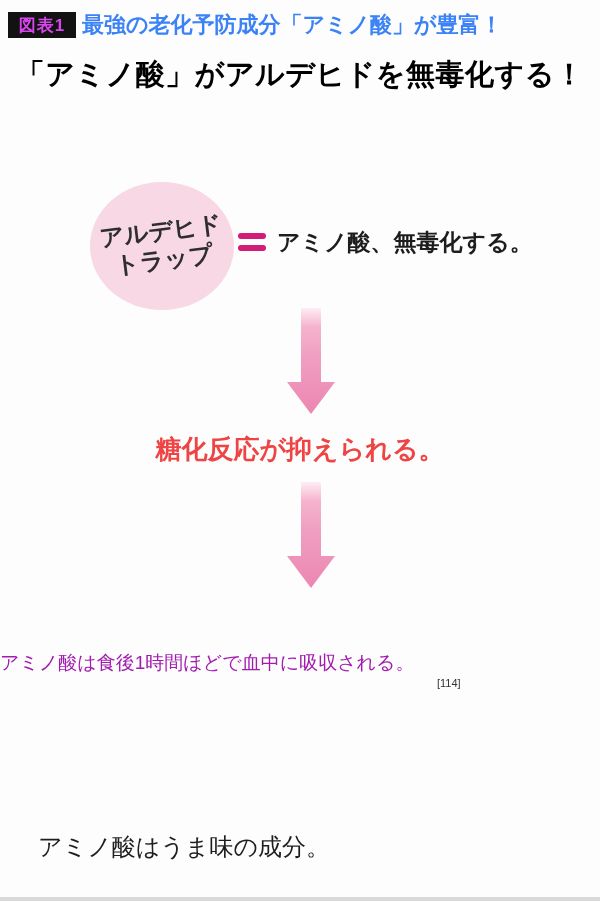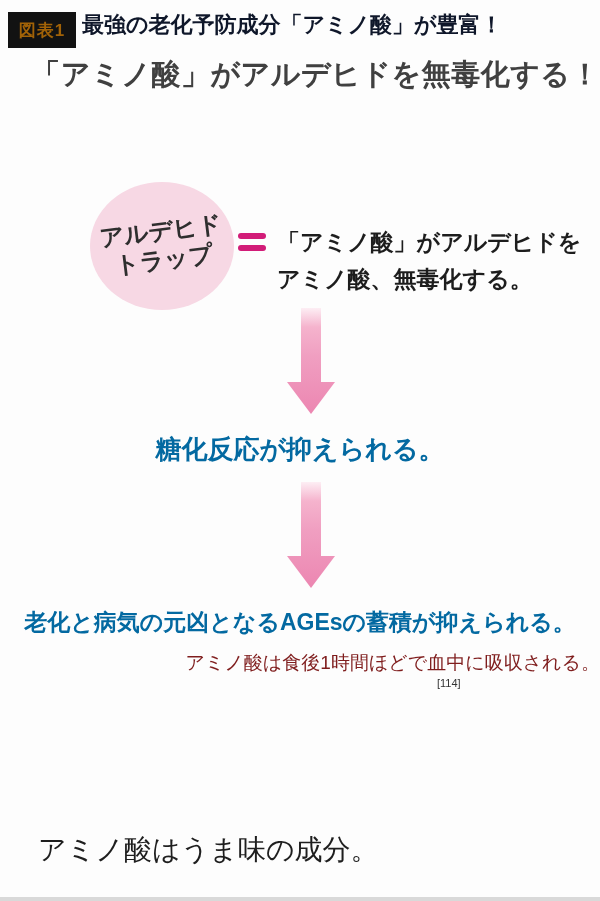--- a/index.html
+++ b/index.html
@@ -13,38 +13,38 @@
     margin: 0 auto;
     background: #fdfdfd;
     overflow: hidden;
     color: #1b1b1b;
   }
 
   
   .figure-badge {
     position: absolute;
     left: 8px; top: 12px;
-    width: 68px; height: 36px;
+    width: 68px; height: 26px;
     background: #121212;
-    color: #a16207;
+    color: #d946ef;
     font-size: 17px;
     font-weight: bold;
     display: flex;
     align-items: center;
     justify-content: center;
     letter-spacing: 1px;
   }
   .figure-title {
     position: absolute;
     left: 82px; top: 12px;
     height: 26px;
     line-height: 26px;
     font-size: 22px;
     font-weight: bold;
-    color: #0f172a;
+    color: #3b82f6;
     white-space: nowrap;
   }
   .subtitle {
     position: absolute;
     left: 0; right: 0; top: 55px;
     text-align: center;
     font-size: 29px;
     font-weight: bold;
     letter-spacing: 0.5px;
     white-space: nowrap;
@@ -101,48 +101,48 @@
   .arrow { position: absolute; left: 287px; width: 48px; height: 107px; }
   .arrow-1 { top: 308px; }
   .arrow-2 { top: 482px; }
 
   
   .step-text {
     position: absolute;
     left: 0; right: 0;
     text-align: center;
     font-weight: bold;
-    color: #0369a1;
+    color: #ef4444;
     white-space: nowrap;
   }
   .step-1 { top: 432px; font-size: 26px; }
   .step-2 { top: 607px; font-size: 23px; }
 
   .note {
     position: absolute;
     left: 0; right: 0; top: 650px;
-    text-align: right;
+    text-align: left;
     font-size: 19px;
     font-weight: normal;
-    color: #7f1d1d;
+    color: #a21caf;
     white-space: nowrap;
   }
   .citation {
     position: absolute;
     left: 429px; top: 677px;
     font-size: 11px;
     color: #333333;
     margin-left: 8px;
   }
 
   
   .footer-line {
     position: absolute;
     left: 38px;
-    font-size: 28px;
+    font-size: 24px;
     color: #1e1e1e;
     white-space: nowrap;
   }
   .footer-line-1 { top: 831px; }
   .footer-line-2 { top: 861px; }
 
   .bottom-edge {
     position: absolute;
     left: 0; right: 0; bottom: 0;
     height: 4px;
@@ -152,36 +152,35 @@
 </head>
 <body>
 
 <div class="page">
 
   <div class="figure-badge">
     <span>図表1</span>
   </div>
   <div class="figure-title">最強の老化予防成分「アミノ酸」が豊富！</div>
 
-  <div class="subtitle" style="color:#404040;text-align:right;">「アミノ酸」がアルデヒドを無毒化する！</div>
+  <div class="subtitle" style="color:#000000;">「アミノ酸」がアルデヒドを無毒化する！</div>
 
   <div class="bubble">
     <div class="bubble-label">
       <div>アルデヒド</div>
       <div>トラップ</div>
     </div>
   </div>
 
   <div class="equals">
     <div class="bar" style="background:#d21c78;"></div>
     <div class="bar" style="background:#d21c78;"></div>
   </div>
 
   <div class="definition">
-    <div>「アミノ酸」がアルデヒドを</div>
     <div>アミノ酸、無毒化する。</div>
   </div>
 
   <svg class="arrow arrow-1" viewBox="0 0 48 107" xmlns="http://www.w3.org/2000/svg">
     <defs>
       <linearGradient id="arrowGrad1" x1="0" y1="0" x2="0" y2="1">
         <stop offset="0" stop-color="#fdeef4"></stop>
         <stop offset="0.18" stop-color="#f5b3cd"></stop>
         <stop offset="0.45" stop-color="#f09fc1"></stop>
         <stop offset="1" stop-color="#ec86b1"></stop>
@@ -197,21 +196,20 @@
       <linearGradient id="arrowGrad2" x1="0" y1="0" x2="0" y2="1">
         <stop offset="0" stop-color="#fdeef4"></stop>
         <stop offset="0.18" stop-color="#f5b3cd"></stop>
         <stop offset="0.45" stop-color="#f09fc1"></stop>
         <stop offset="1" stop-color="#ec86b1"></stop>
       </linearGradient>
     </defs>
     <polygon points="14,0 34,0 34,74 48,74 24,106 0,74 14,74" fill="url(#arrowGrad2)"></polygon>
   </svg>
 
-  <div class="step-text step-2">老化と病気の元凶となるAGEsの蓄積が抑えられる。</div>
 
   <div class="note">アミノ酸は食後1時間ほどで血中に吸収される。</div>
   <div class="citation">[114]</div>
 
   <div class="footer-line footer-line-1">アミノ酸はうま味の成分。</div>
 
   <div class="bottom-edge"></div>
 
 </div>
 

